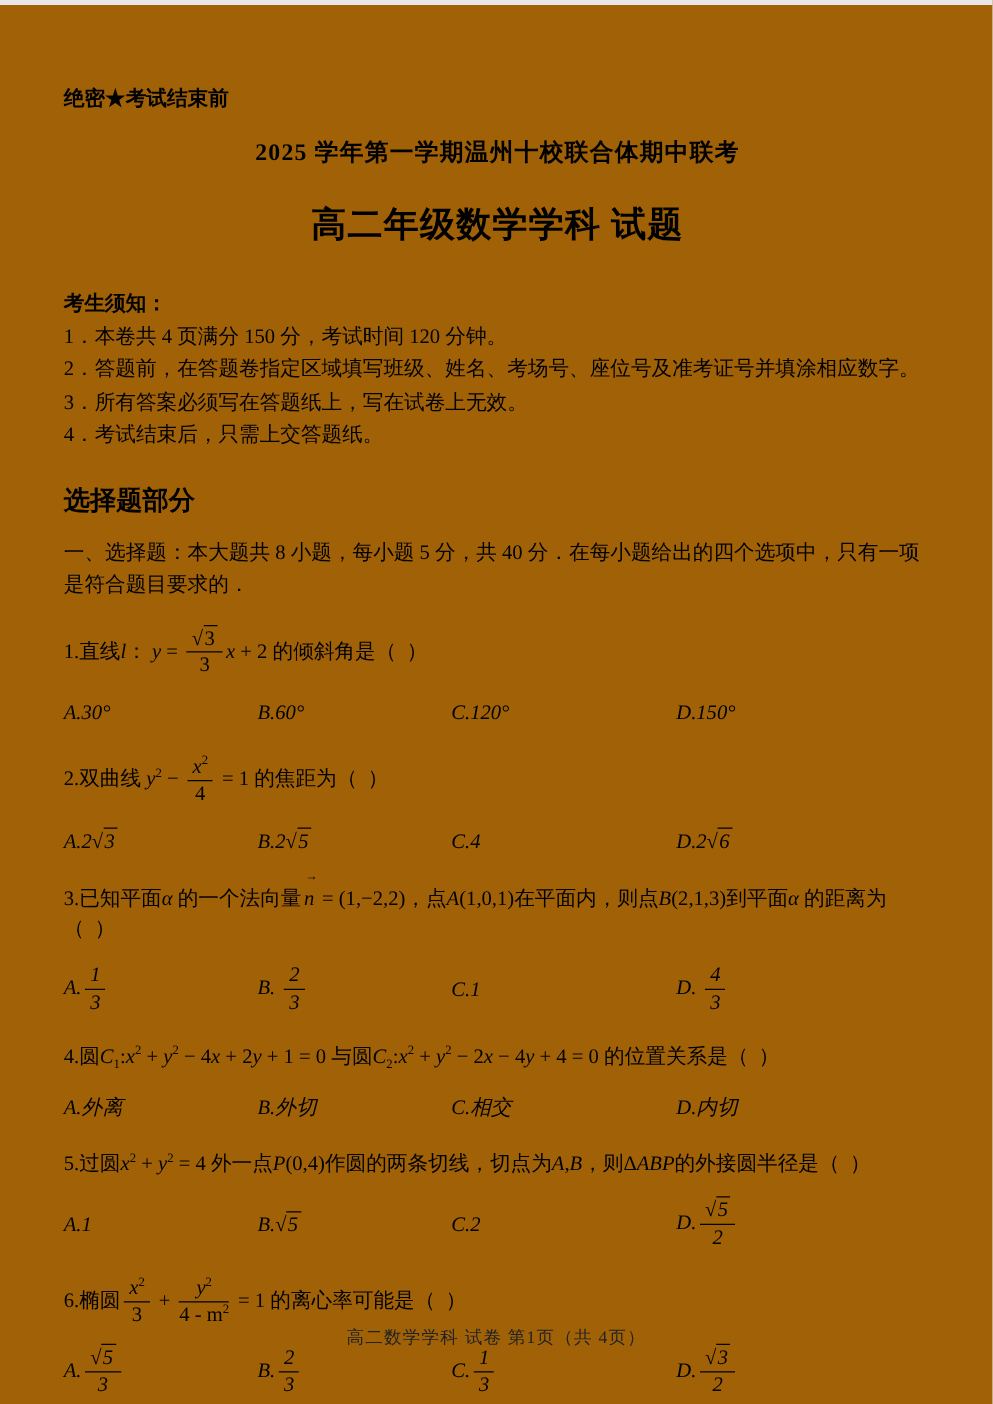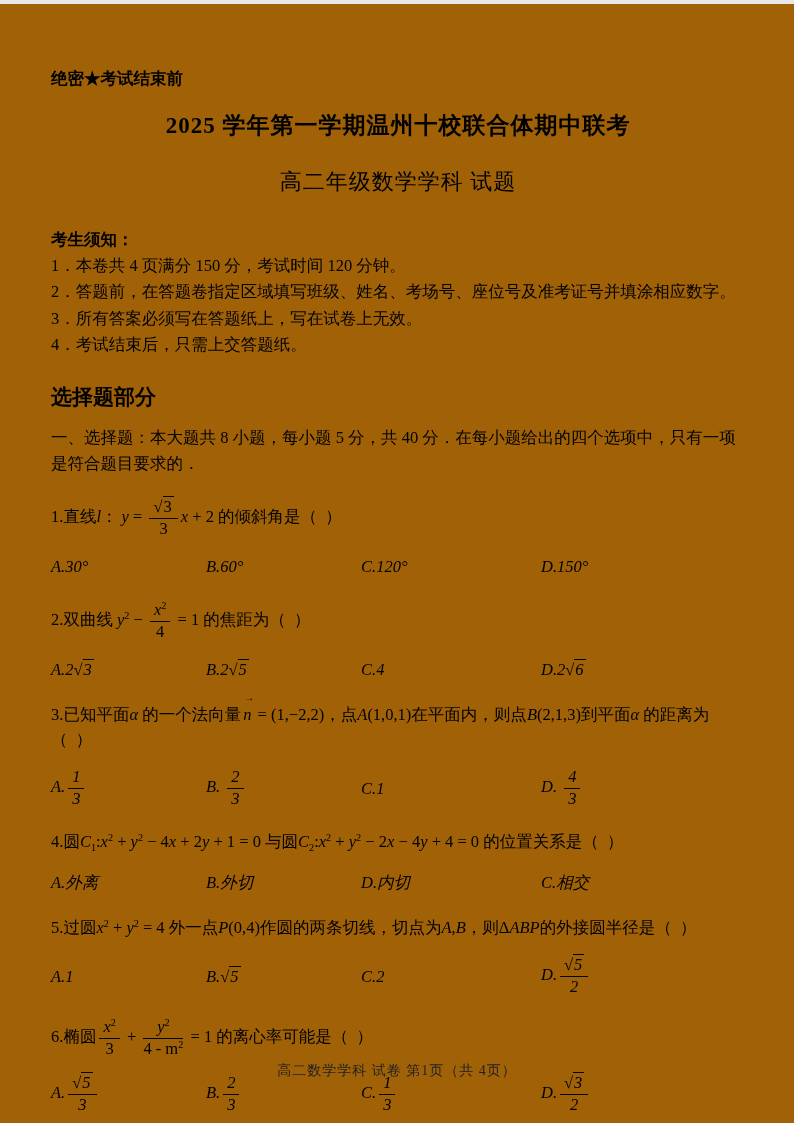--- a/index.html
+++ b/index.html
@@ -4,22 +4,22 @@
 <style>
   html,body{margin:0;padding:0;background:#e8e8e8;}
   .page{
     width:794px;height:1123px;box-sizing:border-box;
     margin:4px auto;background:#a16207;color:#000;
     padding:62px 49px 0 51px;position:relative;
     font-family:"Liberation Serif","DejaVu Serif",serif;
     font-size:16.5px;line-height:1.55;overflow:hidden;
   }
   .classification{font-weight:bold;font-size:16.5px;}
-  .title1{text-align:center;font-weight:bold;font-size:23px;margin-top:16px;letter-spacing:1px;}
-  .title2{text-align:center;font-weight:normal;font-size:22px;margin-top:22px;letter-spacing:1px;}
+  .title1{text-align:center;font-weight:bold;font-size:19px;margin-top:16px;letter-spacing:1px;}
+  .title2{text-align:center;font-weight:bold;font-size:28px;margin-top:22px;letter-spacing:1px;}
   .notice-head{font-weight:bold;margin-top:28px;}
   .notice-item{line-height:26.5px;}
   .section-title{text-align:left;font-weight:bold;font-size:21px;margin-top:22px;}
   .section-intro{font-weight:normal;margin-top:12px;line-height:26px;}
   .question{margin-top:21px;}
   .stem{line-height:1.5;}
   .opts{
     display:grid;grid-template-columns:155px 155px 180px 1fr;
     align-items:center;margin-top:15px;
   }
@@ -89,22 +89,22 @@
           <div class="opt">C.1</div>
           <div class="opt">D.&nbsp;<span class="frac"><span class="num">4</span><span class="den">3</span></span></div>
         </div>
   </div>
 
   <div class="question">
     <div class="stem">4.圆<i>C</i><sub>1</sub>:<i>x</i><sup>2</sup> + <i>y</i><sup>2</sup> − 4<i>x</i> + 2<i>y</i> + 1 = 0 与圆<i>C</i><sub>2</sub>:<i>x</i><sup>2</sup> + <i>y</i><sup>2</sup> − 2<i>x</i> − 4<i>y</i> + 4 = 0 的位置关系是（&nbsp;&nbsp;）</div>
     <div class="opts">
           <div class="opt">A.外离</div>
           <div class="opt">B.外切</div>
+          <div class="opt">C.相交</div>
           <div class="opt">D.内切</div>
-          <div class="opt">C.相交</div>
         </div>
   </div>
 
   <div class="question">
     <div class="stem">5.过圆<i>x</i><sup>2</sup> + <i>y</i><sup>2</sup> = 4 外一点<i>P</i>(0,4)作圆的两条切线，切点为<i>A</i>,<i>B</i>，则Δ<i>ABP</i>的外接圆半径是（&nbsp;&nbsp;）</div>
     <div class="opts">
           <div class="opt">A.1</div>
           <div class="opt">B.<span class="sqrt">√<span class="rad">5</span></span></div>
           <div class="opt">C.2</div>
           <div class="opt">D.<span class="frac"><span class="num"><span class="sqrt">√<span class="rad">5</span></span></span><span class="den">2</span></span></div>

